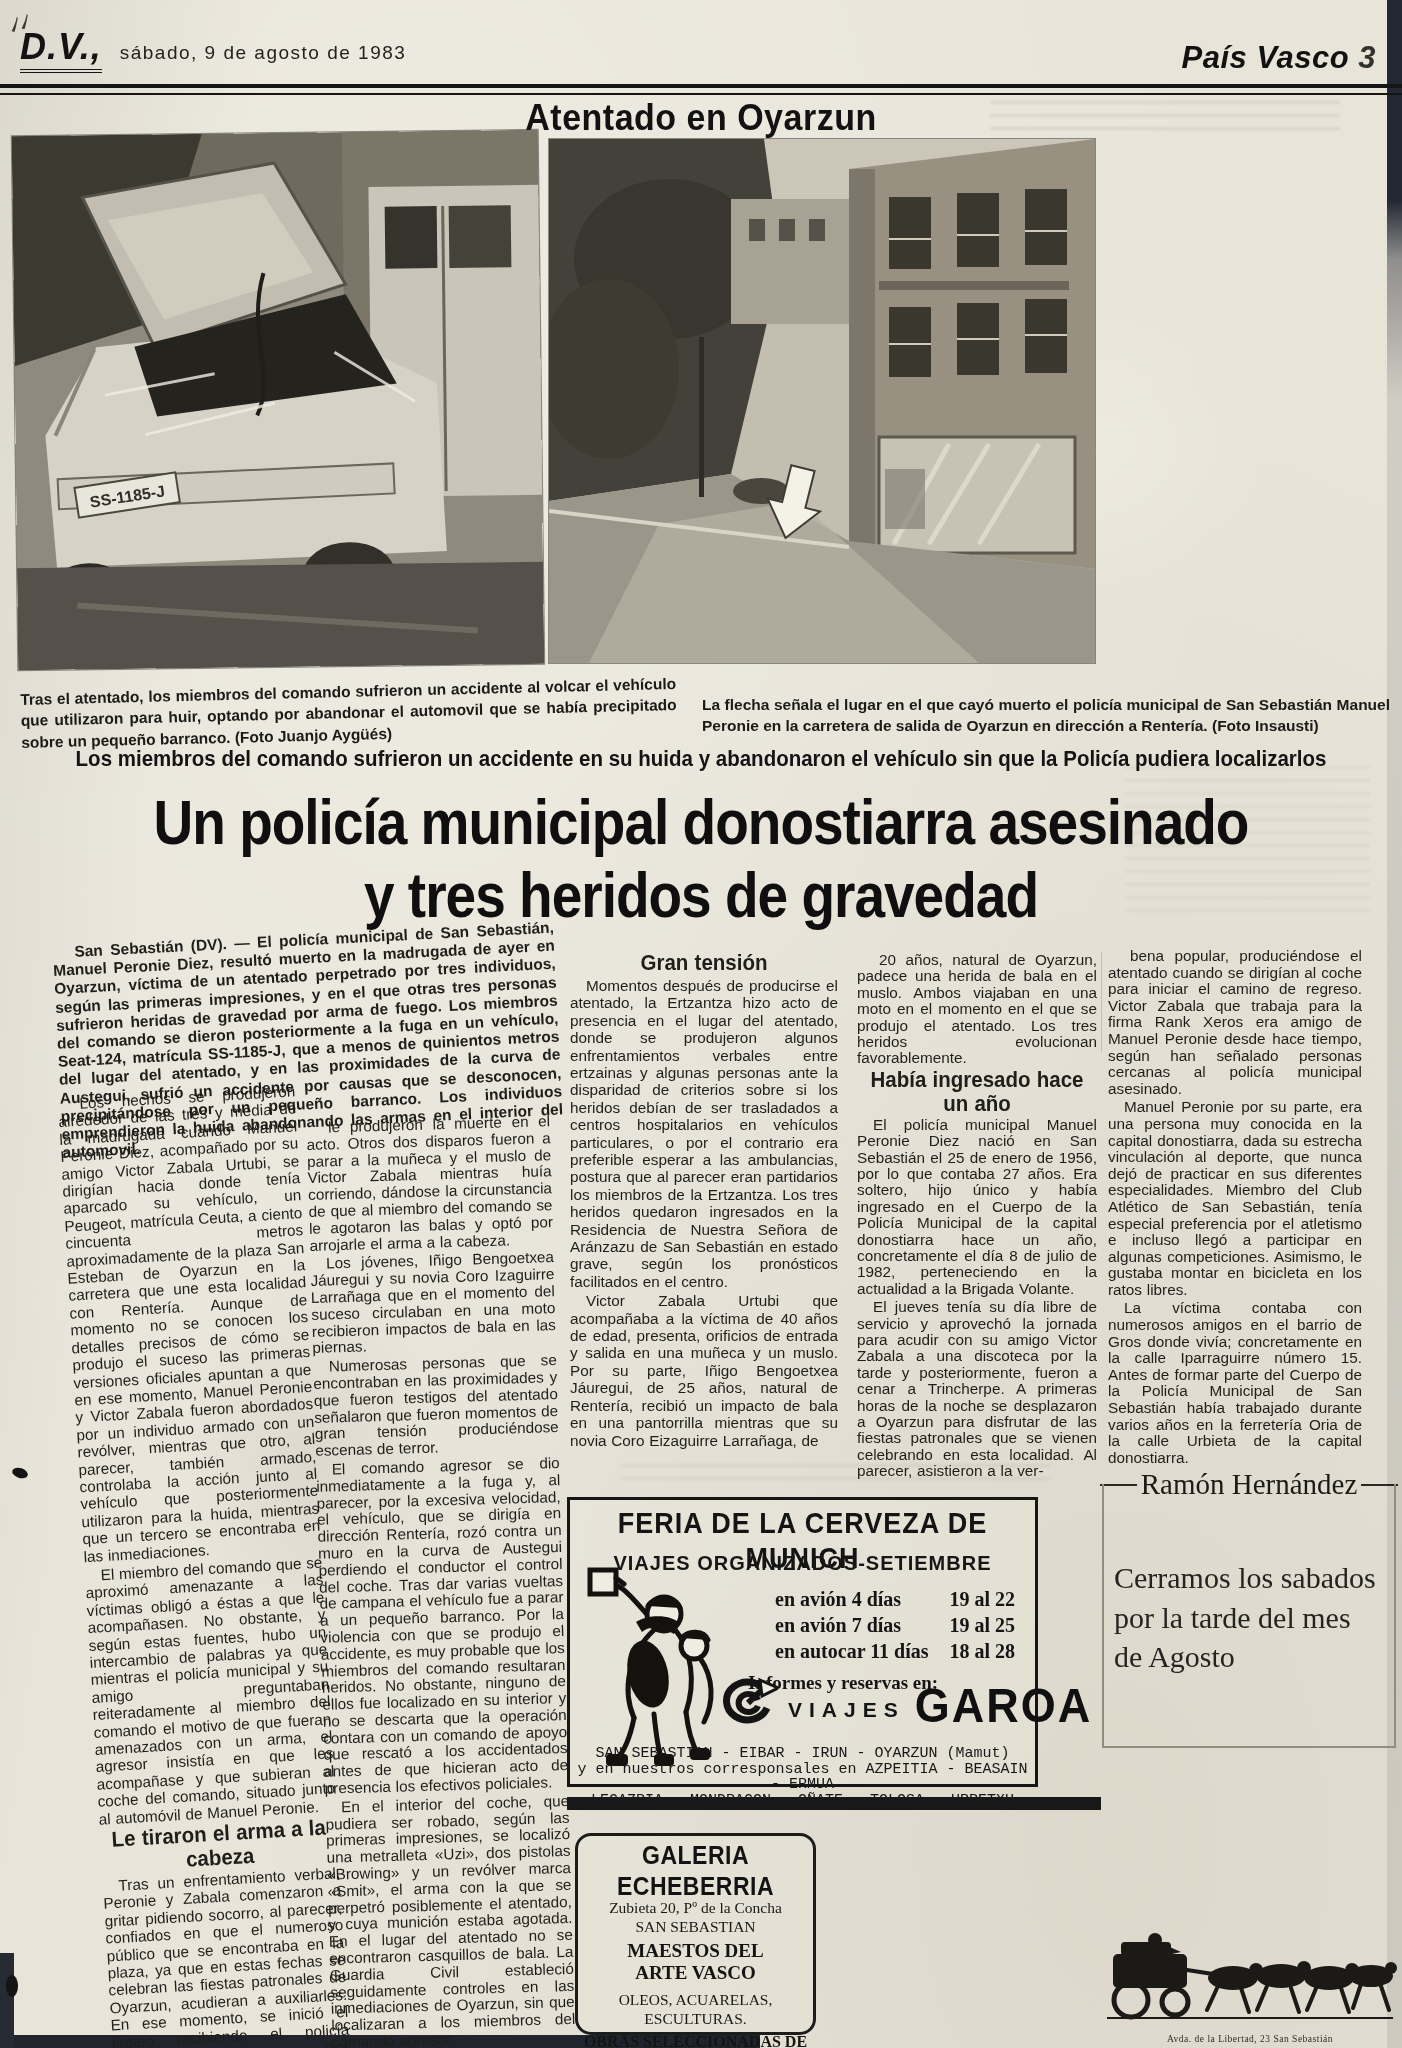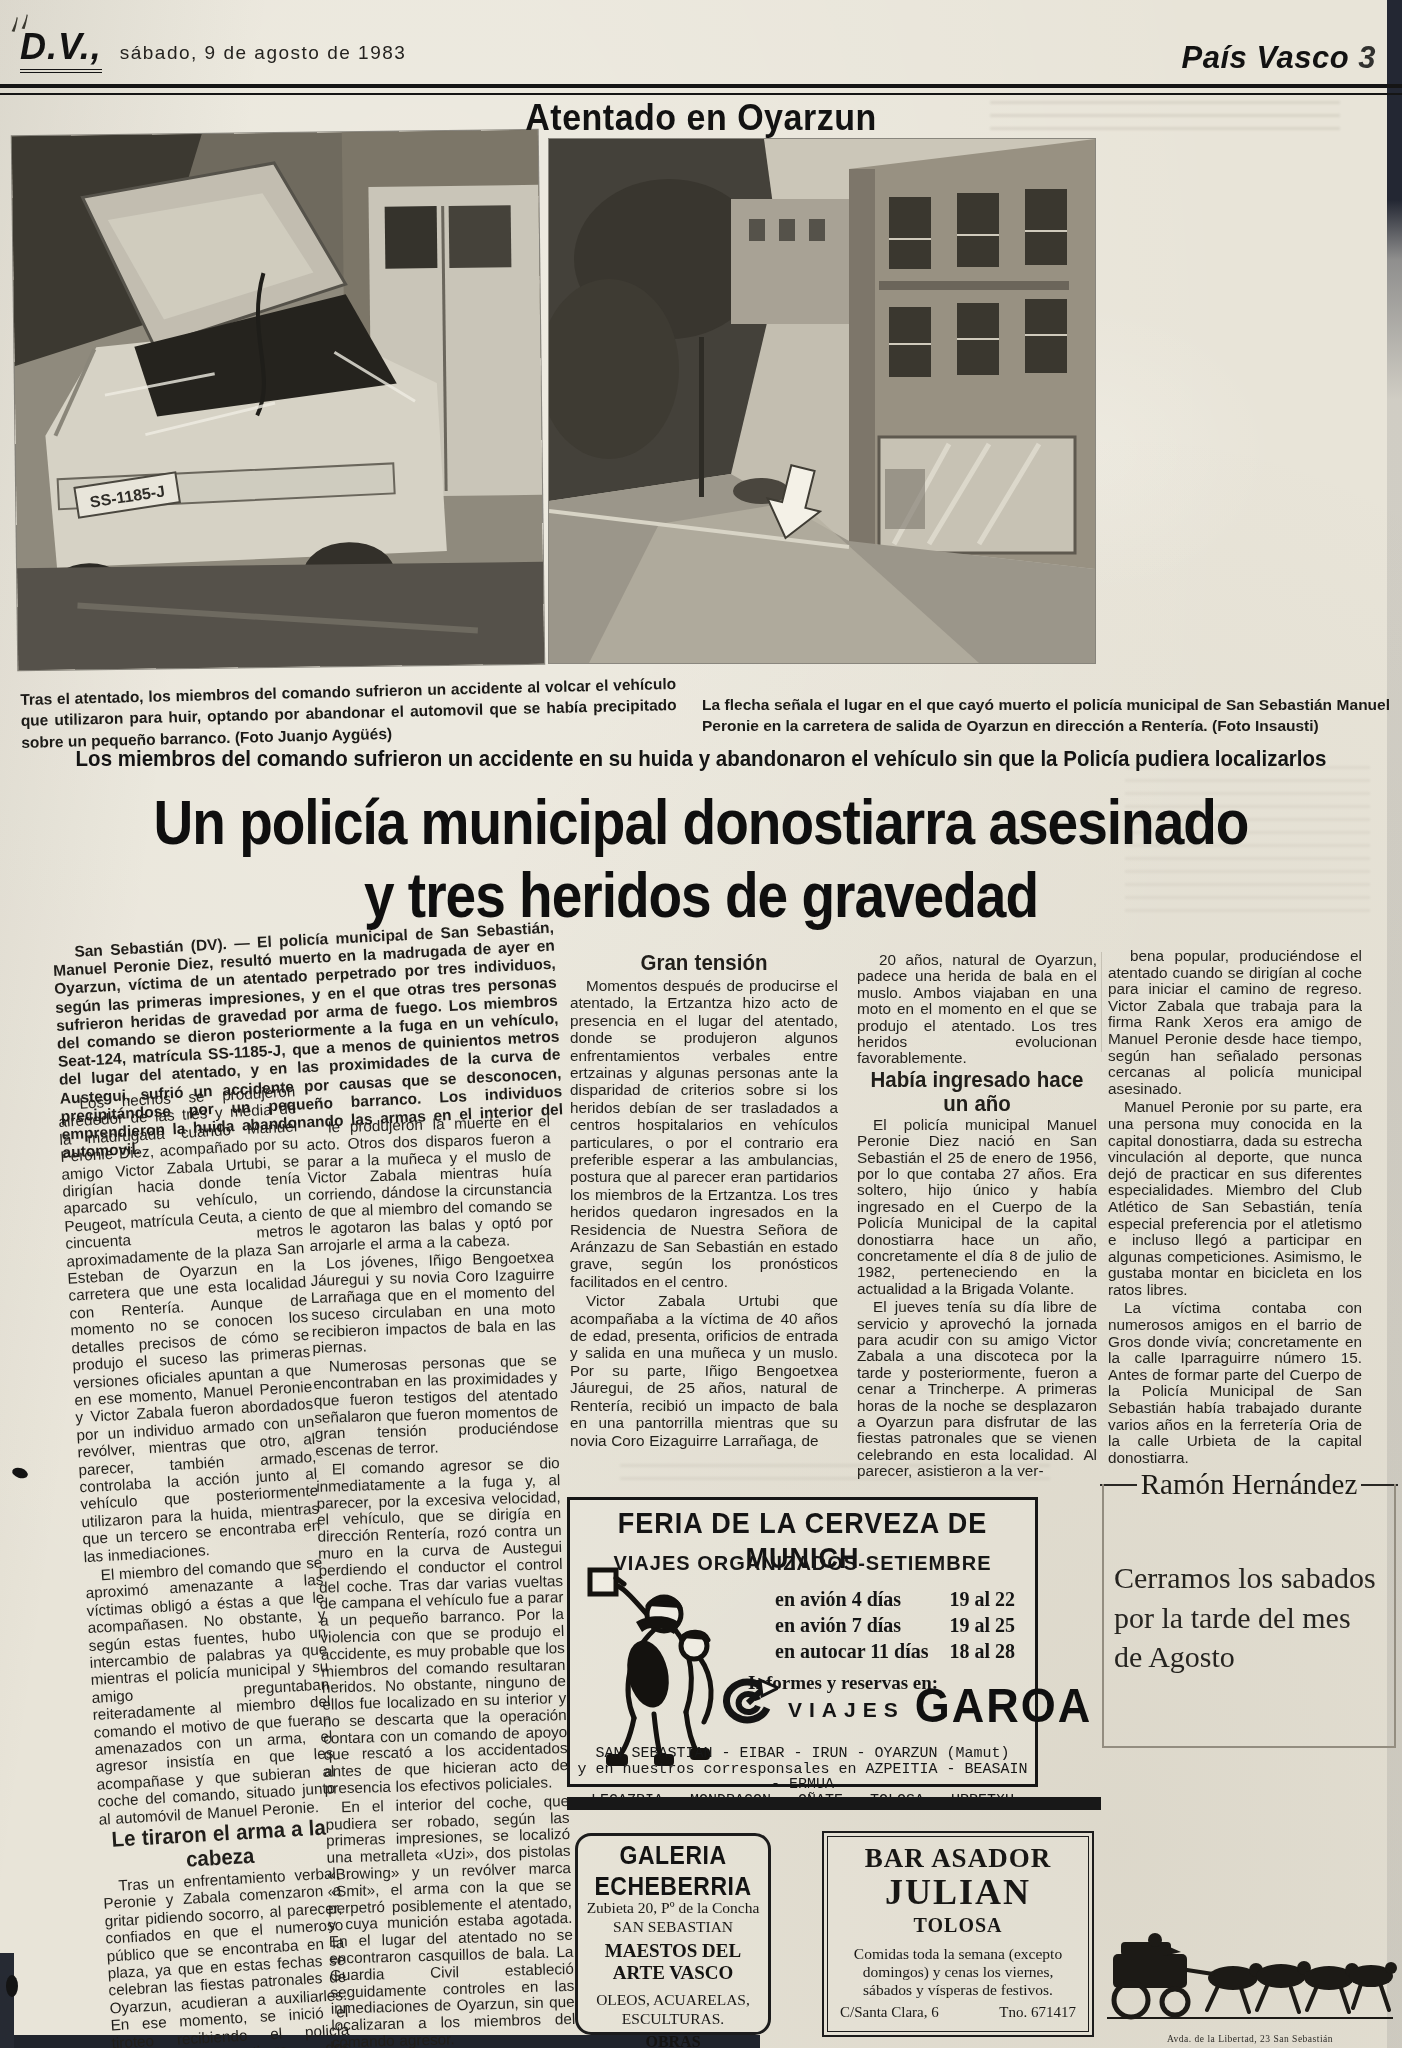--- a/index.html
+++ b/index.html
@@ -74,21 +74,21 @@
   .feria-options{position:absolute;left:178px;right:20px;top:86px;font-family:"Liberation Serif","DejaVu Serif",serif;font-weight:bold;font-size:20px;color:#151515;}
   .feria-row{display:flex;justify-content:space-between;line-height:26px;margin-left:27px;}
   .feria-info{position:absolute;left:178px;top:172px;font-family:"Liberation Serif","DejaVu Serif",serif;font-weight:bold;font-size:19px;color:#151515;}
   .feria-logo{position:absolute;left:150px;top:178px;display:flex;align-items:flex-end;gap:10px;}
   .feria-logo .viajes{letter-spacing:7px;font-size:21px;font-weight:bold;color:#141414;padding-bottom:6px;}
   .feria-logo .garoa{font-size:45px;font-weight:bold;letter-spacing:2px;color:#101010;transform:scaleY(1.05);line-height:1;}
   .feria-lines{position:absolute;left:0;right:0;top:246px;text-align:center;font-family:Liberation Mono, monospace;font-size:15px;line-height:15.5px;color:#171717;}
   .divider-bar{position:absolute;left:567px;top:1797px;width:534px;height:13px;background:#181818;}
 
   
-  .ad-galeria{position:absolute;left:575px;top:1833px;width:196px;height:202px;border:3px solid #1c1c1c;border-radius:16px;box-sizing:border-box;text-align:center;background:rgba(236,232,222,.35);}
+  .ad-galeria{position:absolute;left:575px;top:1833px;width:241px;height:202px;border:3px solid #1c1c1c;border-radius:16px;box-sizing:border-box;text-align:center;background:rgba(236,232,222,.35);}
   .galeria-name{font-weight:bold;font-size:23px;margin-top:8px;transform:scaleY(1.15);letter-spacing:.5px;color:#131313;}
   .galeria-line{font-family:"Liberation Serif","DejaVu Serif",serif;font-size:15.5px;line-height:19px;color:#191816;}
   .galeria-strong{font-family:"Liberation Serif","DejaVu Serif",serif;font-weight:bold;font-size:19px;line-height:22px;color:#151412;}
   .mt4{margin-top:4px;} .mt6{margin-top:6px;}
 
   .ad-bar{position:absolute;left:822px;top:1831px;width:272px;height:206px;border:2px solid #1c1c1c;box-sizing:border-box;background:rgba(236,232,222,.35);}
   .ad-bar-inner{position:absolute;inset:3px;border:1px solid #1c1c1c;text-align:center;font-family:"Liberation Serif","DejaVu Serif",serif;color:#181715;}
   .bar-name1{font-weight:bold;font-size:27px;margin-top:6px;letter-spacing:1px;}
   .bar-name2{font-weight:bold;font-size:36px;letter-spacing:2px;line-height:1.0;}
   .bar-city{font-weight:bold;font-size:20px;margin-top:4px;letter-spacing:1px;}
@@ -322,32 +322,20 @@
   <div class="ad-galeria">
     <div class="galeria-name">GALERIA ECHEBERRIA</div>
     <div class="galeria-line">Zubieta 20, Pº de la Concha</div>
     <div class="galeria-line">SAN SEBASTIAN</div>
     <div class="galeria-strong mt4">MAESTOS DEL</div>
     <div class="galeria-strong">ARTE VASCO</div>
     <div class="galeria-line mt6">OLEOS, ACUARELAS, ESCULTURAS.</div>
     <div class="galeria-strong mt4" style="font-size:16px;line-height:19px;">OBRAS SELECCIONADAS DE PRIMERAS FIRMAS.</div>
   </div>
 
-  <div class="ad-bar">
-    <div class="ad-bar-inner">
-      <div class="bar-name1">BAR ASADOR</div>
-      <div class="bar-name2">JULIAN</div>
-      <div class="bar-city">TOLOSA</div>
-      <div class="bar-desc">Comidas toda la semana (excepto domingos) y cenas los viernes, sábados y vísperas de festivos.</div>
-      <div class="bar-foot">
-        <span>C/Santa Clara, 6</span>
-        <span>Tno. 671417</span>
-      </div>
-    </div>
-  </div>
 
   <div class="ad-carriage">
     <svg width="294" height="100" viewBox="0 0 294 100" xmlns="http://www.w3.org/2000/svg">
       <g fill="#1c1a16">
         <rect x="10" y="28" width="74" height="34" rx="5"></rect>
         <rect x="18" y="16" width="50" height="14" rx="4"></rect>
         <circle cx="52" cy="14" r="7"></circle>
         <path d="M60,18 L78,26 L60,30 Z"></path>
       </g>
       <g stroke="#1c1a16" stroke-width="5" fill="none">

